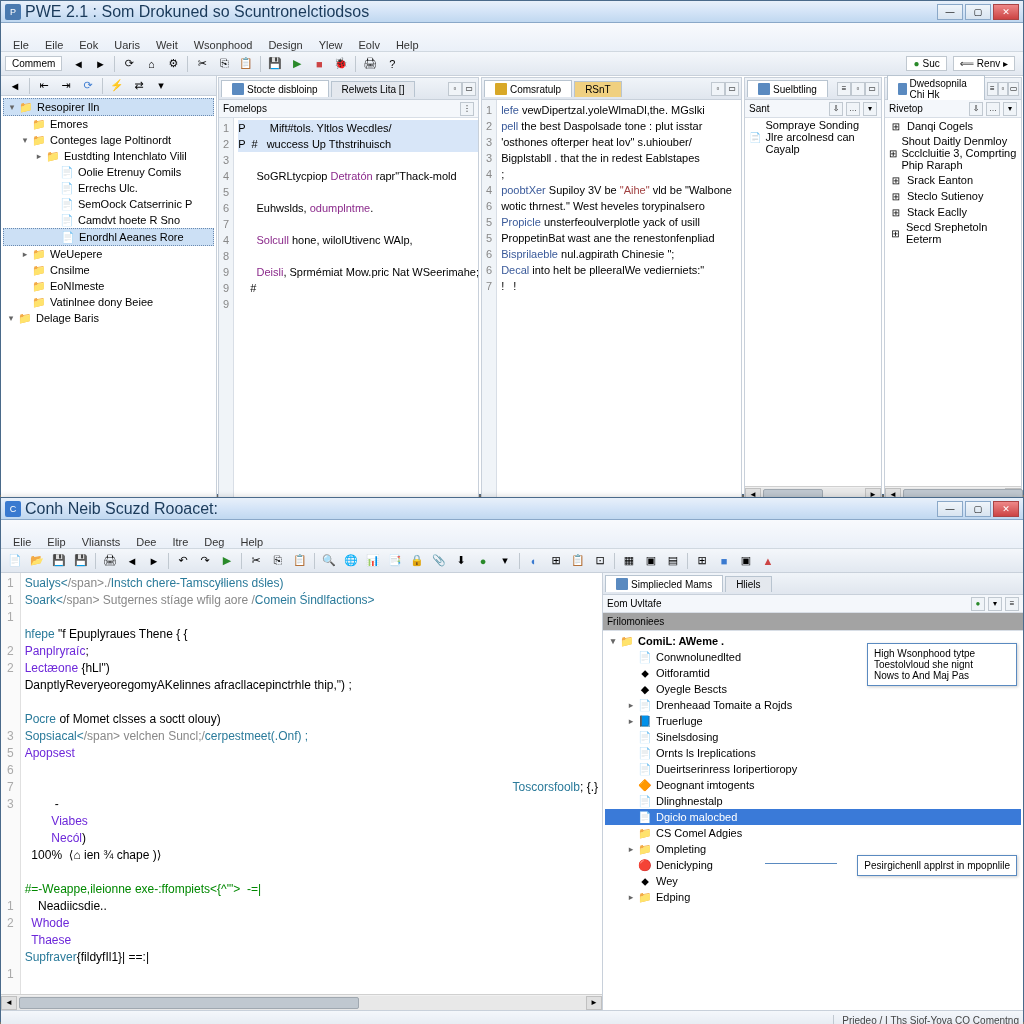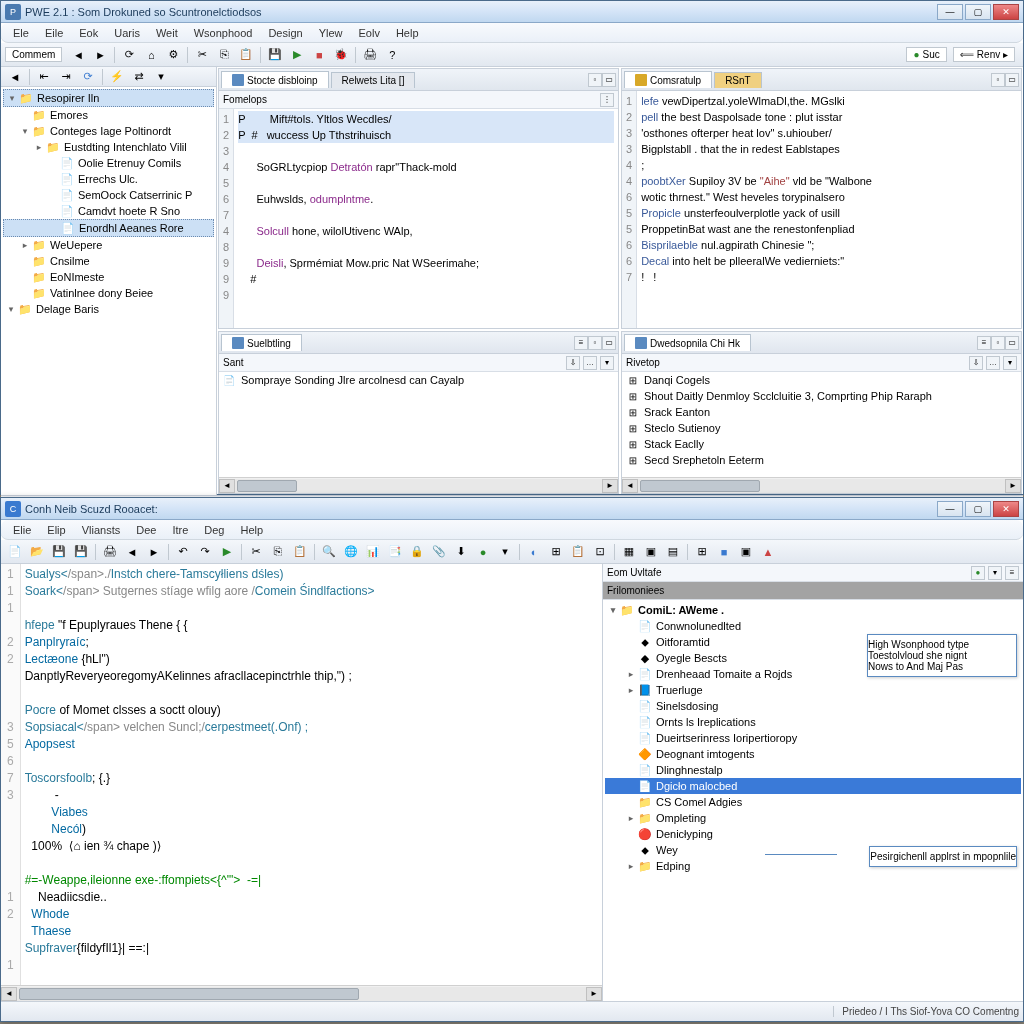--- a/index.html
+++ b/index.html
@@ -4,45 +4,45 @@
 <style>
 * { margin: 0; padding: 0; box-sizing: border-box; font-family: "Segoe UI", Tahoma, sans-serif; }
 body { width: 1024px; height: 1024px; background: #8a8478; overflow: hidden; font-size: 11px; }
 
 .window { background: #fff; border: 1px solid #4a6a8a; box-shadow: 0 2px 8px rgba(0,0,0,0.3); }
 .window-top { height: 495px; margin-bottom: 2px; }
 .window-bottom { height: 525px; }
 
 .titlebar { height: 22px; background: linear-gradient(to bottom, #e8f0fa 0%, #d4e4f7 50%, #c0d8f0 100%); display: flex; align-items: center; padding: 0 4px; border-bottom: 1px solid #8aa8c8; }
 .titlebar-icon { width: 16px; height: 16px; background: #4a7ab0; border-radius: 2px; margin-right: 4px; display: inline-flex; align-items: center; justify-content: center; color: #fff; font-size: 9px; }
-.titlebar-text { flex: 1; color: #1a3a5a; font-size: 11px; }
+.titlebar-text { flex: 1; color: #1a3a5a; font-size: 16px; }
 .winbtn { width: 26px; height: 16px; margin-left: 2px; border: 1px solid #8aa8c8; background: linear-gradient(to bottom, #f0f5fa, #d8e4f0); display: inline-flex; align-items: center; justify-content: center; font-size: 9px; cursor: pointer; }
 .winbtn.close { background: linear-gradient(to bottom, #e88, #c44); color: #fff; border-color: #a44; }
 
-.menubar { height: 20px; background: linear-gradient(to bottom, #f8fafd, #eaf0f8); border-bottom: 1px solid #d0d8e0; display: flex; align-items: center; padding: 0 4px; border-radius: 7px; }
+.menubar { height: 20px; background: linear-gradient(to bottom, #f8fafd, #eaf0f8); border-bottom: 1px solid #d0d8e0; display: flex; padding: 14px 4px; }
 .menu-item { padding: 2px 8px; color: #333; cursor: pointer; }
 
 .toolbar { height: 24px; background: linear-gradient(to bottom, #f4f7fb, #e2e8f0); border-bottom: 1px solid #c8d0da; display: flex; align-items: center; padding: 0 4px; gap: 2px; }
 .tbtn { width: 20px; height: 20px; display: inline-flex; align-items: center; justify-content: center; cursor: pointer; border-radius: 2px; font-size: 11px; }
 .tsep { width: 1px; height: 16px; background: #c0c8d0; margin: 0 2px; }
 .tlabel { background: #fff; border: 1px solid #c0c8d0; padding: 1px 6px; font-size: 10px; margin-right: 4px; }
 
 .main-top { display: flex; height: 428px; }
 
 .sidebar { width: 216px; border-right: 1px solid #c8d0da; background: #fff; overflow: hidden; display:flex; flex-direction:column; }
 .tree { flex:1; overflow: auto; padding: 2px; }
 .tree-node { display: flex; align-items: center; padding: 1px 2px; cursor: pointer; white-space: nowrap; }
 .tree-node.selected { background: #cce0f5; border: 1px dotted #6a8ab0; }
 .tree-indent { display: inline-block; }
 .tree-toggle { width: 12px; color: #666; font-size: 9px; text-align: center; }
 .tree-icon { width: 16px; height: 14px; margin-right: 3px; display: inline-flex; align-items: center; justify-content: center; }
 .folder-icon { color: #d8a828; }
 .file-icon { color: #5a8ac0; }
 
-.editor-area { flex: 1; display: flex; flex-direction: column; }
+.editor-area { flex: 1; display: flex; }
 .editor-row { display: flex; flex: 1; min-height: 0; }
 .panel { flex: 1; border: 1px solid #c8d0da; margin: 1px; display: flex; flex-direction: column; background: #fff; min-width: 0; }
 .panel-tabs { height: 22px; background: linear-gradient(to bottom, #f0f4f9, #e0e6ee); border-bottom: 1px solid #c8d0da; display: flex; align-items: center; padding: 0 2px; }
 .tab { padding: 2px 10px; background: #fff; border: 1px solid #b8c4d0; border-bottom: none; margin-right: 2px; font-size: 10px; display: flex; align-items: center; gap: 3px; cursor: pointer; }
 .tab.inactive { background: #e4e8ee; }
 .tab-icon { width: 12px; height: 12px; background: #5a8ac0; border-radius: 1px; }
 .panel-tb { height: 18px; background: #f4f7fb; border-bottom: 1px solid #d8dee6; display: flex; align-items: center; justify-content: space-between; padding: 0 4px; font-size: 10px; }
 .panel-tb-right { display: flex; gap: 3px; }
 .mini-btn { width: 14px; height: 14px; border: 1px solid #c0c8d0; background: #f0f4f8; font-size: 8px; display: inline-flex; align-items: center; justify-content: center; cursor: pointer; }
 
@@ -70,24 +70,24 @@
 
 
 .main-bottom { display: flex; height: 437px; }
 .code-left { flex: 1; border-right: 1px solid #c8d0da; display: flex; flex-direction: column; }
 .side-right { width: 420px; display: flex; flex-direction: column; }
 .code-left .code-body { background: #fff; }
 .gutter2 { background: #fafafa; border-right: 1px solid #e0e0e0; padding: 2px 6px; text-align: right; color: #aaa; }
 .tree2 { flex: 1; overflow: auto; padding: 2px; background: #fff; }
 .tree2-node { display: flex; align-items: center; padding: 1px 2px; white-space: nowrap; cursor: pointer; }
 .tree2-node.sel { background: #3a7ad8; color: #fff; }
-.callout { position: absolute; background: #fff; border: 1px solid #5a8ac0; padding: 4px 0; font-size: 10px; box-shadow: 1px 1px 3px rgba(0,0,0,0.2); }
+.callout { position: absolute; background: #fff; border: 1px solid #5a8ac0; padding: 4px 6px; font-size: 10px; box-shadow: 1px 1px 3px rgba(0,0,0,0.2); }
 .callout-line { position: absolute; height: 1px; background: #5a8ac0; }
 
-.c-kw { color: #0369a1; }
+.c-kw { color: #6d28d9; }
 .c-cm { color: #008800; }
 .c-ty { color: #2a7a9a; }
 .c-rg { color: #888; }
 </style>
 </head>
 <body>
 
 <div class="window window-top">
   <div class="titlebar">
     <span class="titlebar-icon">P</span>
@@ -522,21 +522,21 @@
             <div class="code-line" style="height: 17px;"></div>
             <div class="code-line" style="height: 17px;"><span class="c-ty">hfepe</span> "f Epuplyraues Thene { {</div>
             <div class="code-line" style="height: 17px;"><span class="c-kw">Panplryraíc</span>;</div>
             <div class="code-line" style="height: 17px;"><span class="c-kw">Lectæone</span> {hLl")</div>
             <div class="code-line" style="height: 17px;">DanptlyReveryeoregomyAKelinnes afracllacepinctrhle thip,") ;</div>
             <div class="code-line" style="height: 17px;"></div>
             <div class="code-line" style="height: 17px;"><span class="c-ty">Pocre</span> of Momet clsses a soctt olouy)</div>
             <div class="code-line" style="height: 17px;"><span class="c-ty">Sopsiacal&lt;<span class="c-rg">/span&gt; velchen Suncl;/</span>cerpestmeet(.Onf) ;</span></div>
             <div class="code-line" style="height: 17px;"><span class="c-kw">Apopsest</span></div>
             <div class="code-line" style="height: 17px;"></div>
-            <div class="code-line" style="height: 17px;"><span class="c-ty">Toscorsfoolb</span>; {.}</div>
+            <div class="code-line" style="height: 17px; text-align: right;"><span class="c-ty">Toscorsfoolb</span>; {.}</div>
             <div class="code-line" style="height: 17px;">         -</div>
             <div class="code-line" style="height: 17px;">        <span class="c-kw">Viabes</span></div>
             <div class="code-line" style="height: 17px;">        <span class="c-kw">Necól</span>)</div>
             <div class="code-line" style="height: 17px;">  100%  ⟨⌂ ien ¾ chape )⟩</div>
             <div class="code-line" style="height: 17px;"></div>
             <div class="code-line" style="height: 17px;"><span class="c-cm">#=-Weappe,ileionne exe-:ffompiets&lt;{^'"&gt;  -=|</span></div>
             <div class="code-line" style="height: 17px;">    Neadiicsdie..</div>
             <div class="code-line" style="height: 17px;">  <span class="c-kw">Whode</span></div>
             <div class="code-line" style="height: 17px;">  <span class="c-kw">Thaese</span></div>
             <div class="code-line" style="height: 17px;"><span class="c-ty">Supfraver</span>{fildyfIl1}| ==:|</div>
@@ -544,20 +544,29 @@
         </div>
       <div class="hscroll">
           <span class="hscroll-btn">◄</span>
           <div class="hscroll-track">
             <div class="hscroll-thumb" style="left:2px;width:340px"></div>
           </div>
           <span class="hscroll-btn">►</span>
         </div>
     </div>
     <div class="side-right" style="position:relative">
+      <div class="panel-tabs">
+        <span class="tab">
+            <span class="tab-icon"></span>
+            <span>Simpliecled Mams</span>
+          </span>
+        <span class="tab inactive">
+            <span>Hliels</span>
+          </span>
+      </div>
       <div class="panel-tb">
           <span>Eom Uvltafe</span>
         <div class="panel-tb-right">
             <span class="mini-btn" style="color:#2a8a2a">●</span>
             <span class="mini-btn">▾</span>
             <span class="mini-btn">≡</span>
           </div>
       </div>
       <div class="panel-tb" style="background:#a3a3a3">
           <span>Frilomoniees</span>

